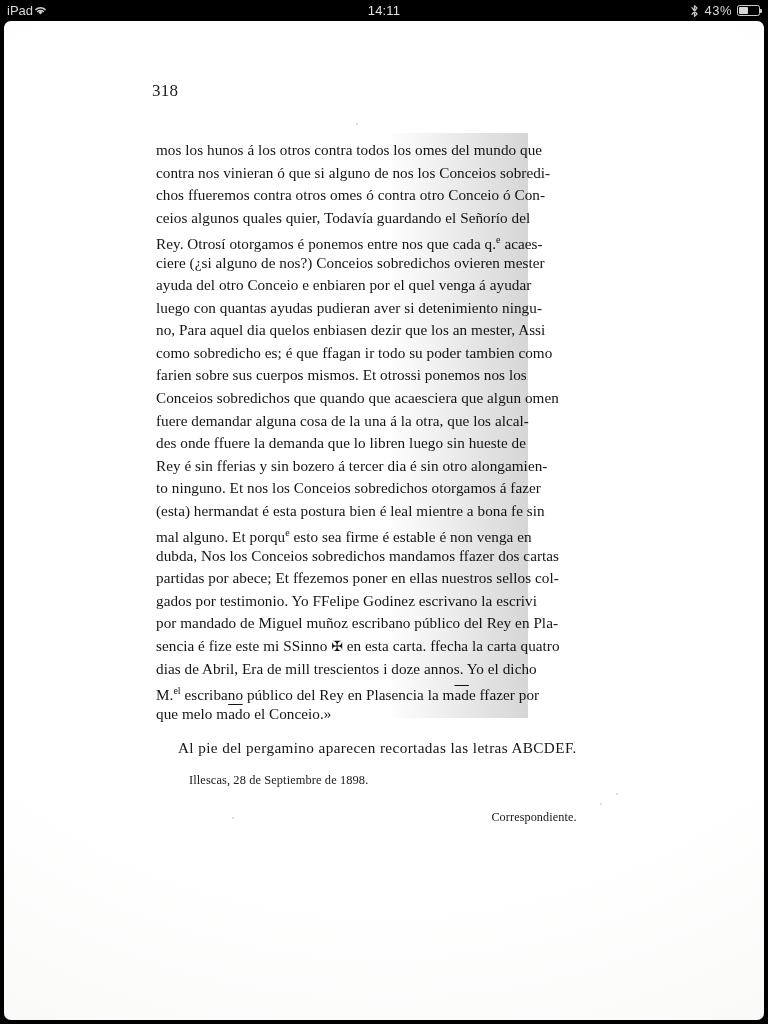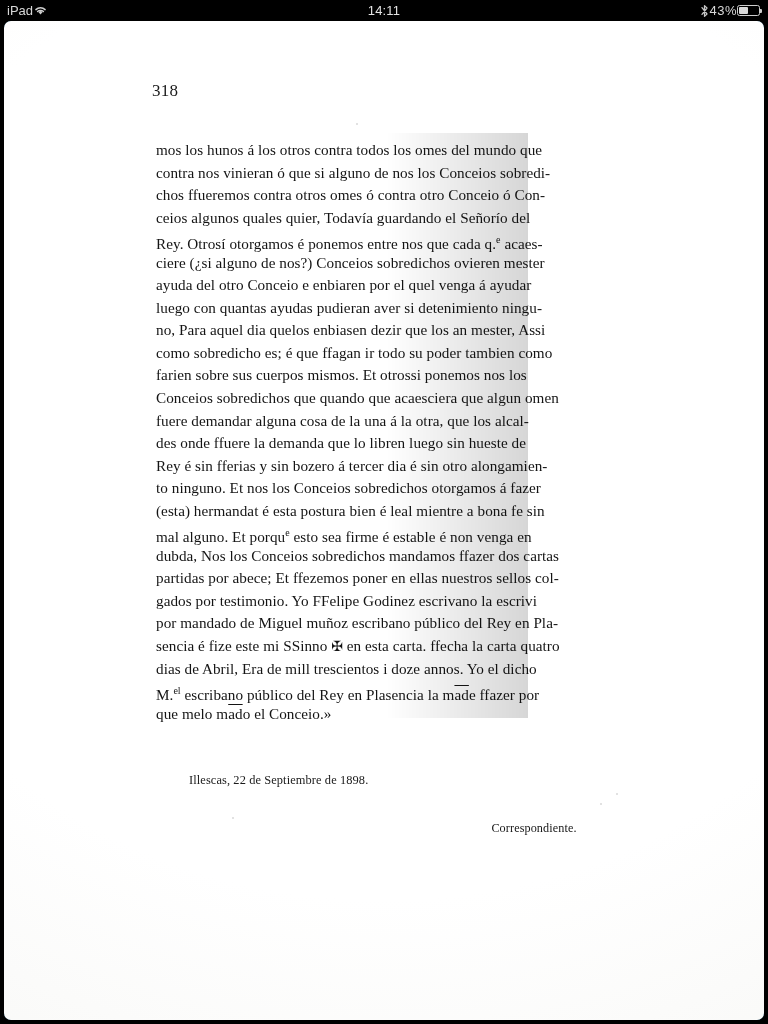--- a/index.html
+++ b/index.html
@@ -44,20 +44,21 @@
     align-items: center;
     justify-content: center;
     letter-spacing: 0.2px;
   }
   #status-right {
     position: absolute;
     right: 8px; top: 0;
     height: 21px;
     display: flex;
     align-items: center;
+    gap: 5px;
   }
   .device-name { font-size: 13px; color: #d8d8d8; }
   .clock-text  { font-size: 13px; color: #e2e2e2; }
   .battery-text{ font-size: 13px; color: #d8d8d8; letter-spacing: 0.5px;}
   .ios-icon { display: inline-block; line-height: 0; }
 
   .batt-shell {
     position: relative;
     width: 23px; height: 11px;
     border: 1.3px solid #cdcdcd;
@@ -188,21 +189,21 @@
   }
   #sig-name {
     font-size: 13.2px;
     letter-spacing: 1.1px;
     font-variant: small-caps;
     text-transform: uppercase;
     color: #131313;
     white-space: nowrap;
   }
   #sig-role {
-    margin-top: 20px;
+    margin-top: 9px;
     font-size: 12.2px;
     letter-spacing: 0.1px;
     color: #171717;
     white-space: nowrap;
   }
 
   
   .speck {
     position: absolute;
     background: #b9b9b9;
@@ -273,22 +274,25 @@
         <div class="tline">partidas por abece; Et ffezemos poner en ellas nuestros sellos col-</div>
         <div class="tline">gados por testimonio. Yo FFelipe Godinez escrivano la escrivi</div>
         <div class="tline">por mandado de Miguel muñoz escribano público del Rey en Pla-</div>
         <div class="tline">sencia é fize este mi SSinno <span class="cross-glyph">✠</span> en esta carta. ffecha la carta quatro</div>
         <div class="tline">dias de Abril, Era de mill trescientos i doze annos. Yo el dicho</div>
         <div class="tline">M.<span class="sup">el</span> escribano público del Rey en Plasencia la m<span class="ovl">ad</span>e ffazer por</div>
         <div class="tline">que melo m<span class="ovl">ad</span>o el Conceio.»</div>
       </div>
     <div id="ink-gradient"></div>
 
-
-    <div id="place-date">Illescas, 22 de Septiembre de 1898.</div>
+    <div id="closing-para">
+      <span class="indent"></span><span class="abcdef">Al pie del pergamino aparecen recortadas las letras ABCDEF.</span>
+    </div>
+
+    <div id="place-date">Illescas, 28 de Septiembre de 1898.</div>
 
     <div id="signature-block">
       <div id="sig-role">Correspondiente.</div>
     </div>
 
     <span class="speck" style="left:228px;top:796px;width:2px;height:2px;"></span>
     <span class="speck" style="left:612px;top:772px;width:2px;height:2px;"></span>
     <span class="speck" style="left:596px;top:782px;width:2px;height:2px;"></span>
     <span class="speck" style="left:352px;top:102px;width:2px;height:2px;"></span>
   </div>

